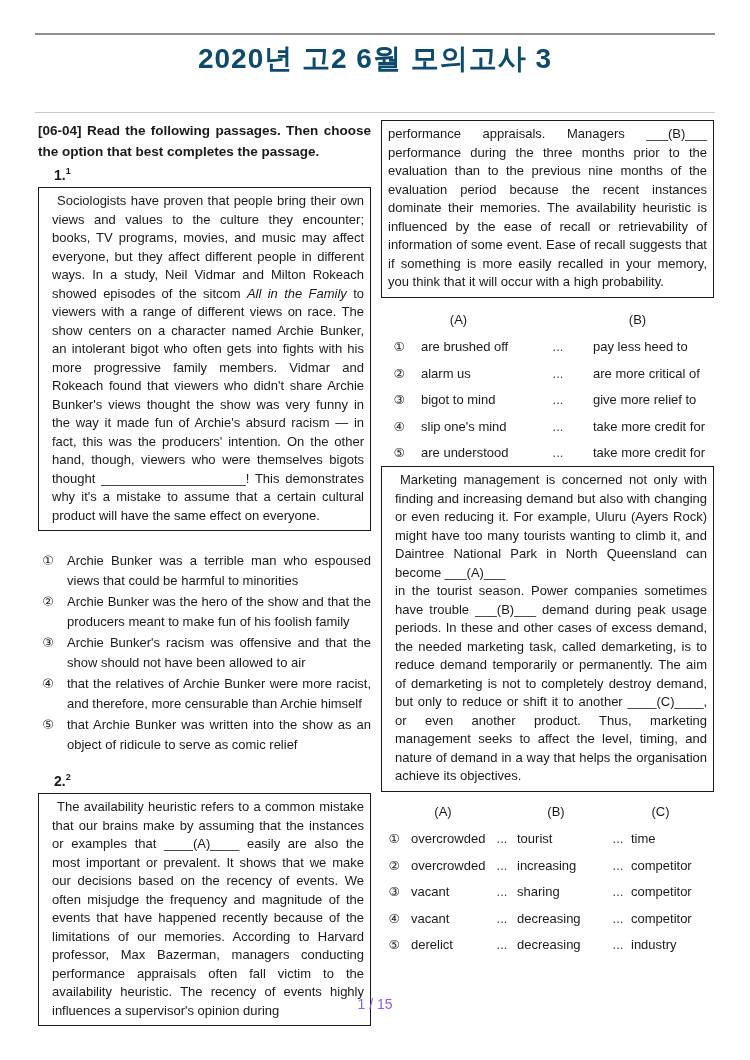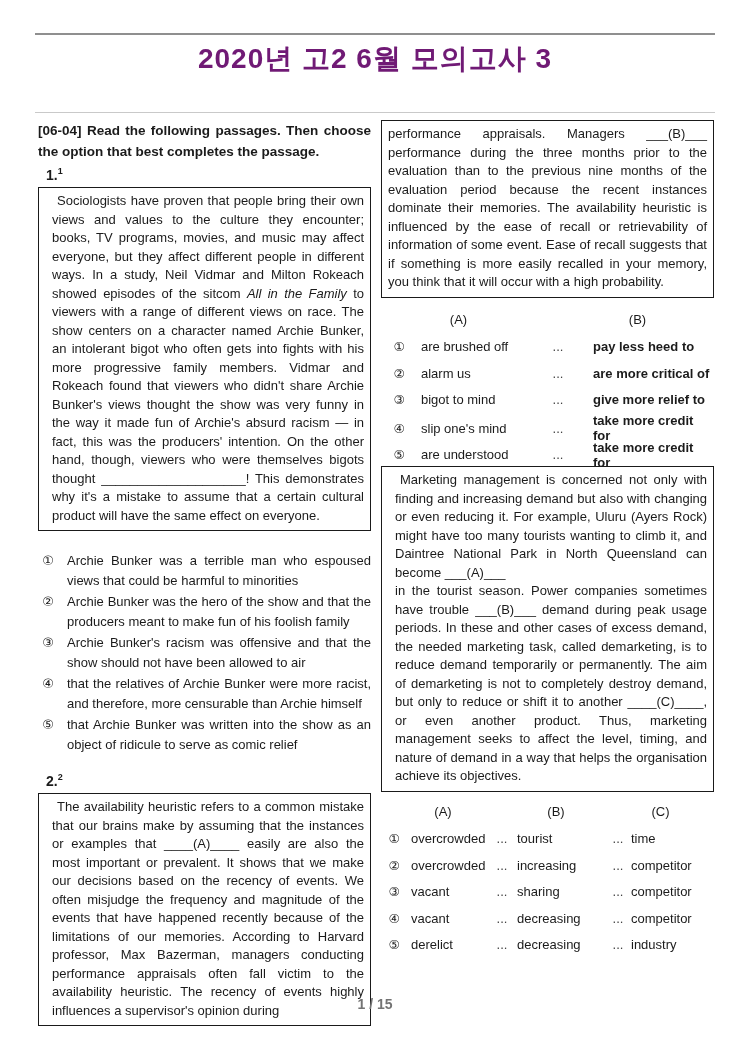--- a/index.html
+++ b/index.html
@@ -2,57 +2,57 @@
 <html><head>
 <meta charset="utf-8">
 <style>
   html,body{margin:0;padding:0;background:#ffffff;}
   .page{position:relative;width:750px;height:1060px;background:#ffffff;
         font-family:"Liberation Sans","DejaVu Sans",sans-serif;color:#1b1b1b;overflow:hidden;}
   .rule{position:absolute;left:35px;right:35px;height:0;}
   .rule-top{top:33px;border-top:2px solid #8f8f8f;}
   .rule-second{top:112px;border-top:1px solid #c9c9c9;}
   .title{position:absolute;top:40px;left:0;right:0;text-align:center;
-         font-size:28px;font-weight:bold;color:#701a75;letter-spacing:1px;}
+         font-size:28px;font-weight:bold;color:#0c4a6e;letter-spacing:1px;}
   .subtitle{position:absolute;top:78px;left:0;right:0;text-align:center;
          font-size:17px;font-weight:bold;color:#000;letter-spacing:1px;}
   .columns{position:absolute;top:120px;left:38px;width:676px;display:flex;gap:10px;}
   .col{width:333px;}
   .instruction{margin:0;font-weight:bold;font-size:13.5px;line-height:21px;text-align:justify;}
-  .qlabel{font-weight:bold;font-size:14px;margin:4px 8px 2px;height:19px;}
+  .qlabel{font-weight:bold;font-size:14px;margin:4px 16px 2px;height:19px;}
   .qlabel sup{font-size:9px;font-weight:bold;}
   .pbox{border:1.5px solid #1a1a1a;padding:4px 6px 5px 6px;font-size:13px;
         line-height:18.5px;text-align:justify;text-justify:inter-word;}
   .indent{text-indent:5px;padding-left:13px;}
   .choices{margin-top:20px;}
   .choice{display:flex;gap:9px;font-size:13px;line-height:20px;margin-bottom:1px;}
   .cnum{flex:0 0 20px;text-align:center;}
   .ctext{flex:1;text-align:justify;}
   .q2label{margin-top:17px;}
   
   .t2head{display:grid;grid-template-columns:155px 1fr;margin-top:14px;font-size:13px;height:22px;}
   .t2head .h-a{text-align:center;}
   .t2head .h-b{text-align:center;padding-left:25px;}
   .t2row{display:grid;grid-template-columns:36px 118px 46px 1fr;align-items:center;
          height:26.5px;font-size:13px;}
   .t2num{text-align:center;font-size:12.5px;}
   .t2a{padding-left:4px;}
   .t2dots{text-align:center;color:#444;}
-  .t2b{padding-left:12px;font-weight:bold;}
+  .t2b{padding-left:12px;}
   
   .q3label{margin-top:4px;}
   .t3head{display:grid;grid-template-columns:124px 102px 1fr;margin-top:12px;font-size:13px;height:22px;}
   .t3head span{text-align:center;}
   .t3row{display:grid;grid-template-columns:26px 80px 30px 88px 26px 1fr;align-items:center;
          height:26.5px;font-size:13px;white-space:nowrap;}
   .t3num{text-align:center;font-size:12.5px;}
   .t3a{padding-left:4px;}
   .t3dots{text-align:center;color:#444;}
   .footer{position:absolute;top:996px;left:0;right:0;text-align:center;
-          font-size:14px;font-weight:bold;color:#737373;}
+          font-size:14px;font-weight:normal;color:#8b5cf6;}
   i{font-style:italic;}
 </style>
 </head>
 <body>
 
 <div class="page">
 
   <div class="rule rule-top"></div>
   <div class="title">2020년  고2  6월  모의고사  3</div>
   <div class="rule rule-second"></div>

